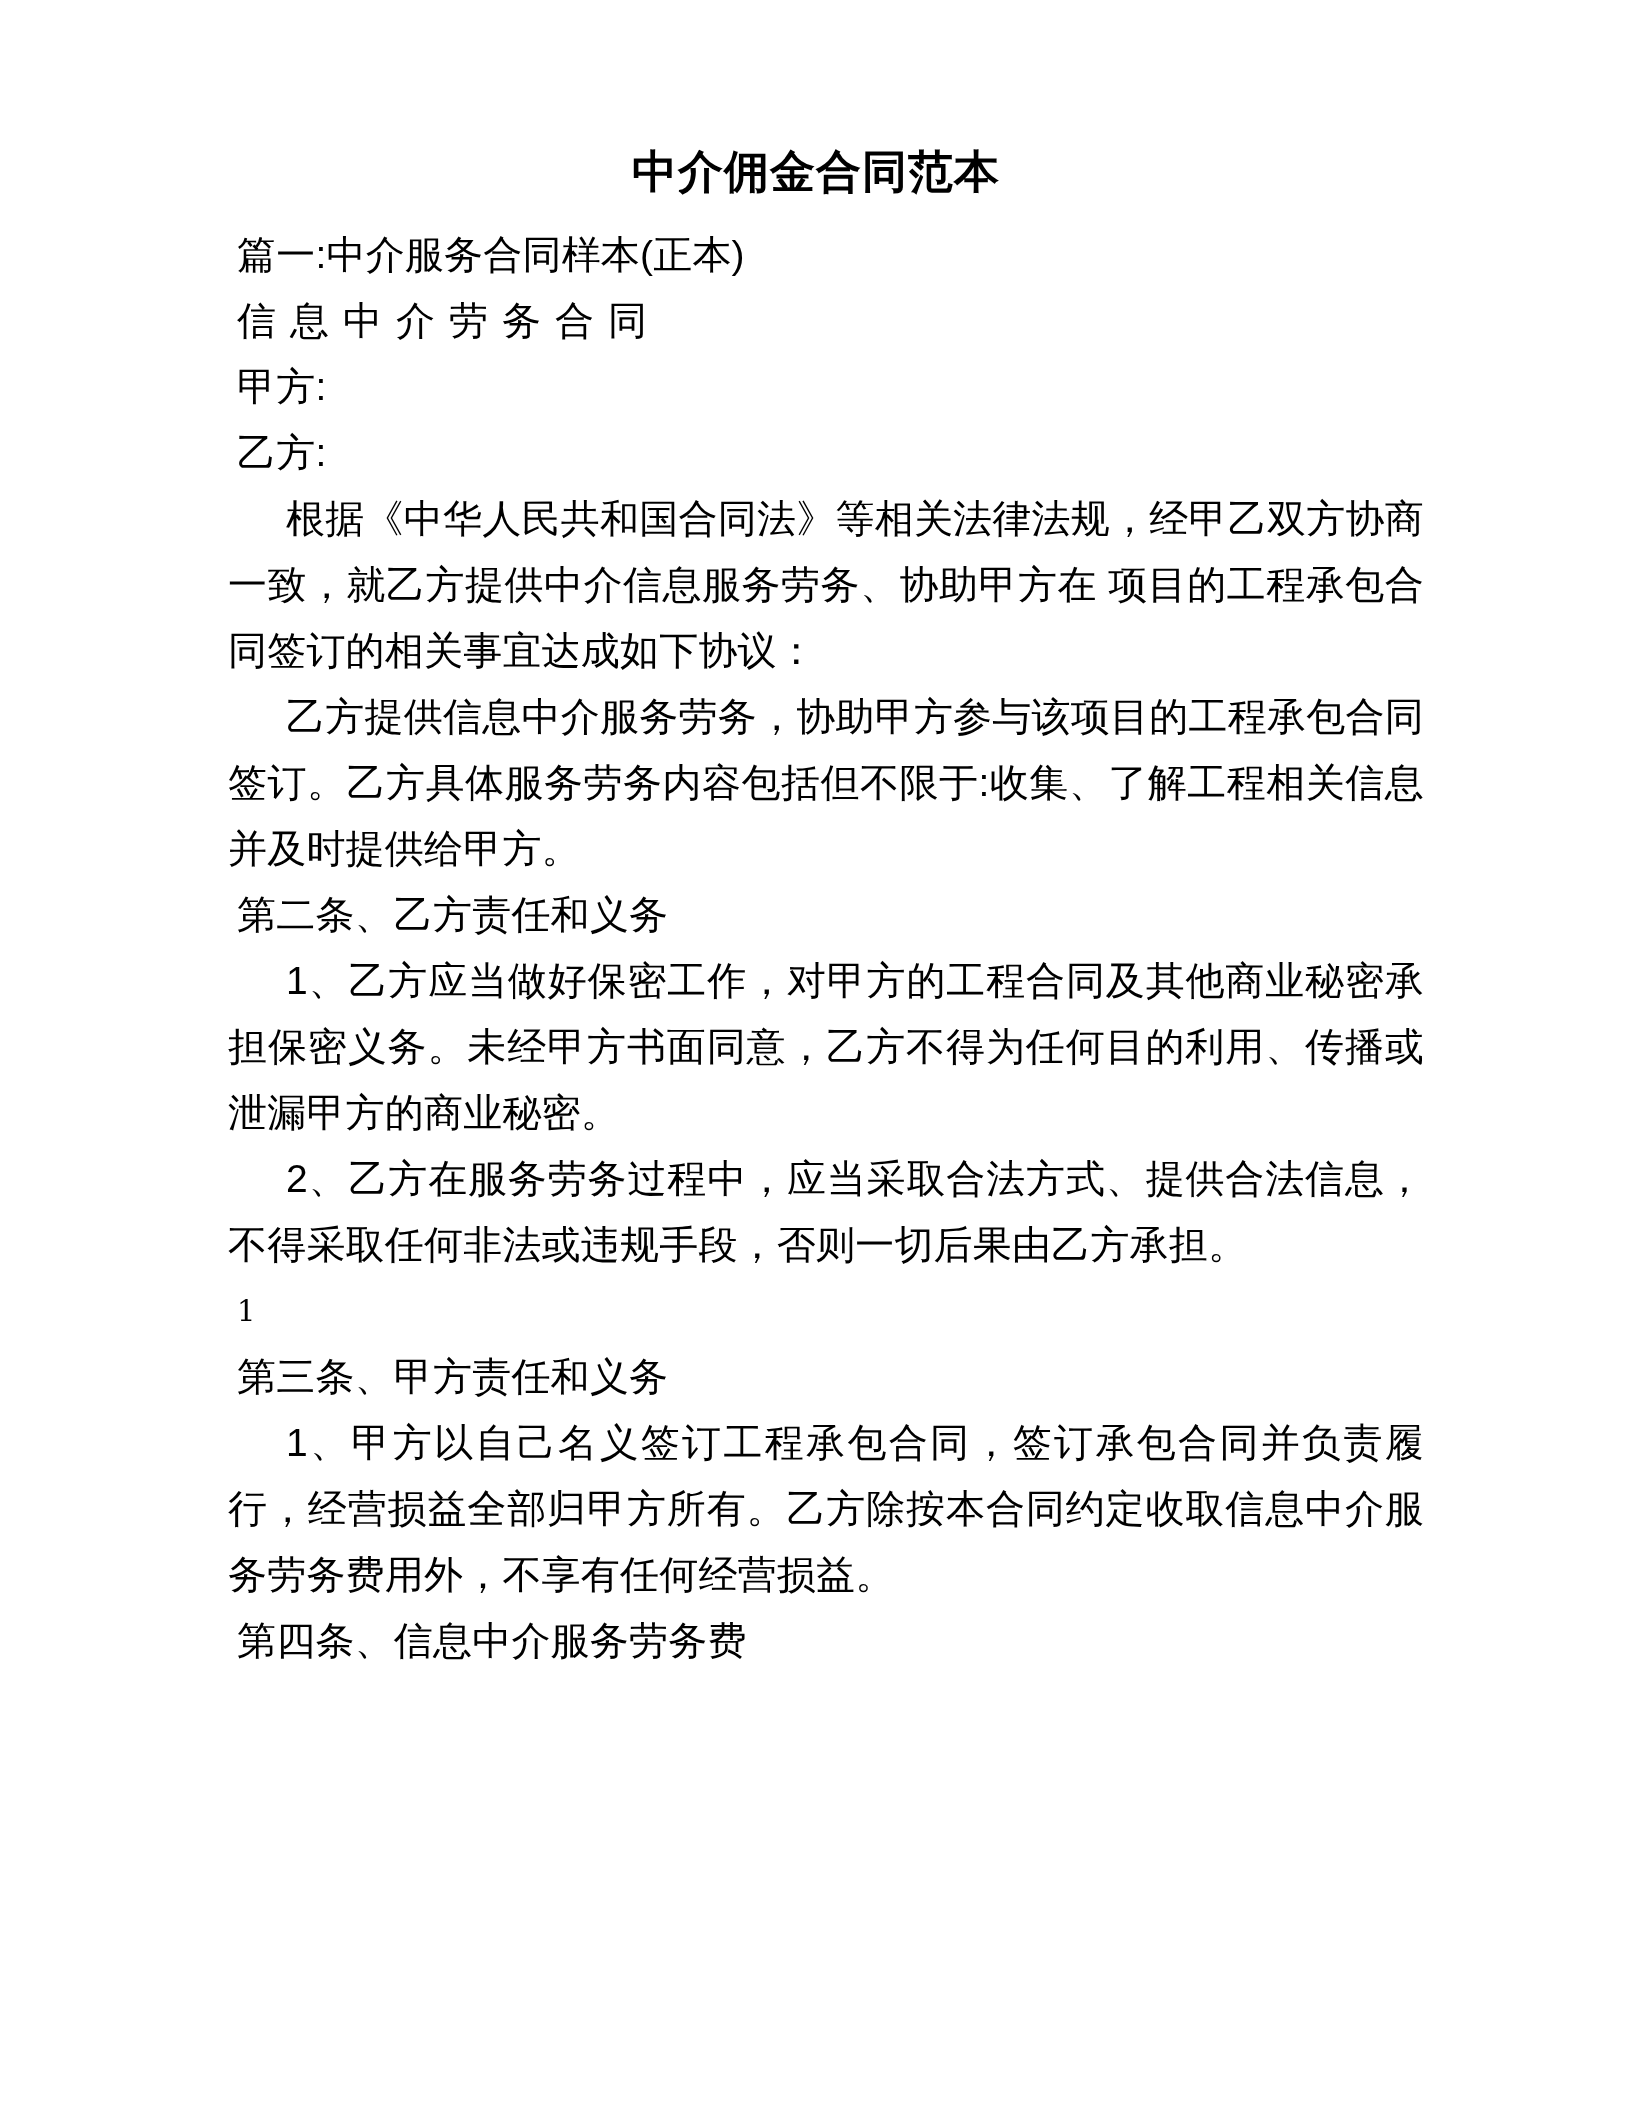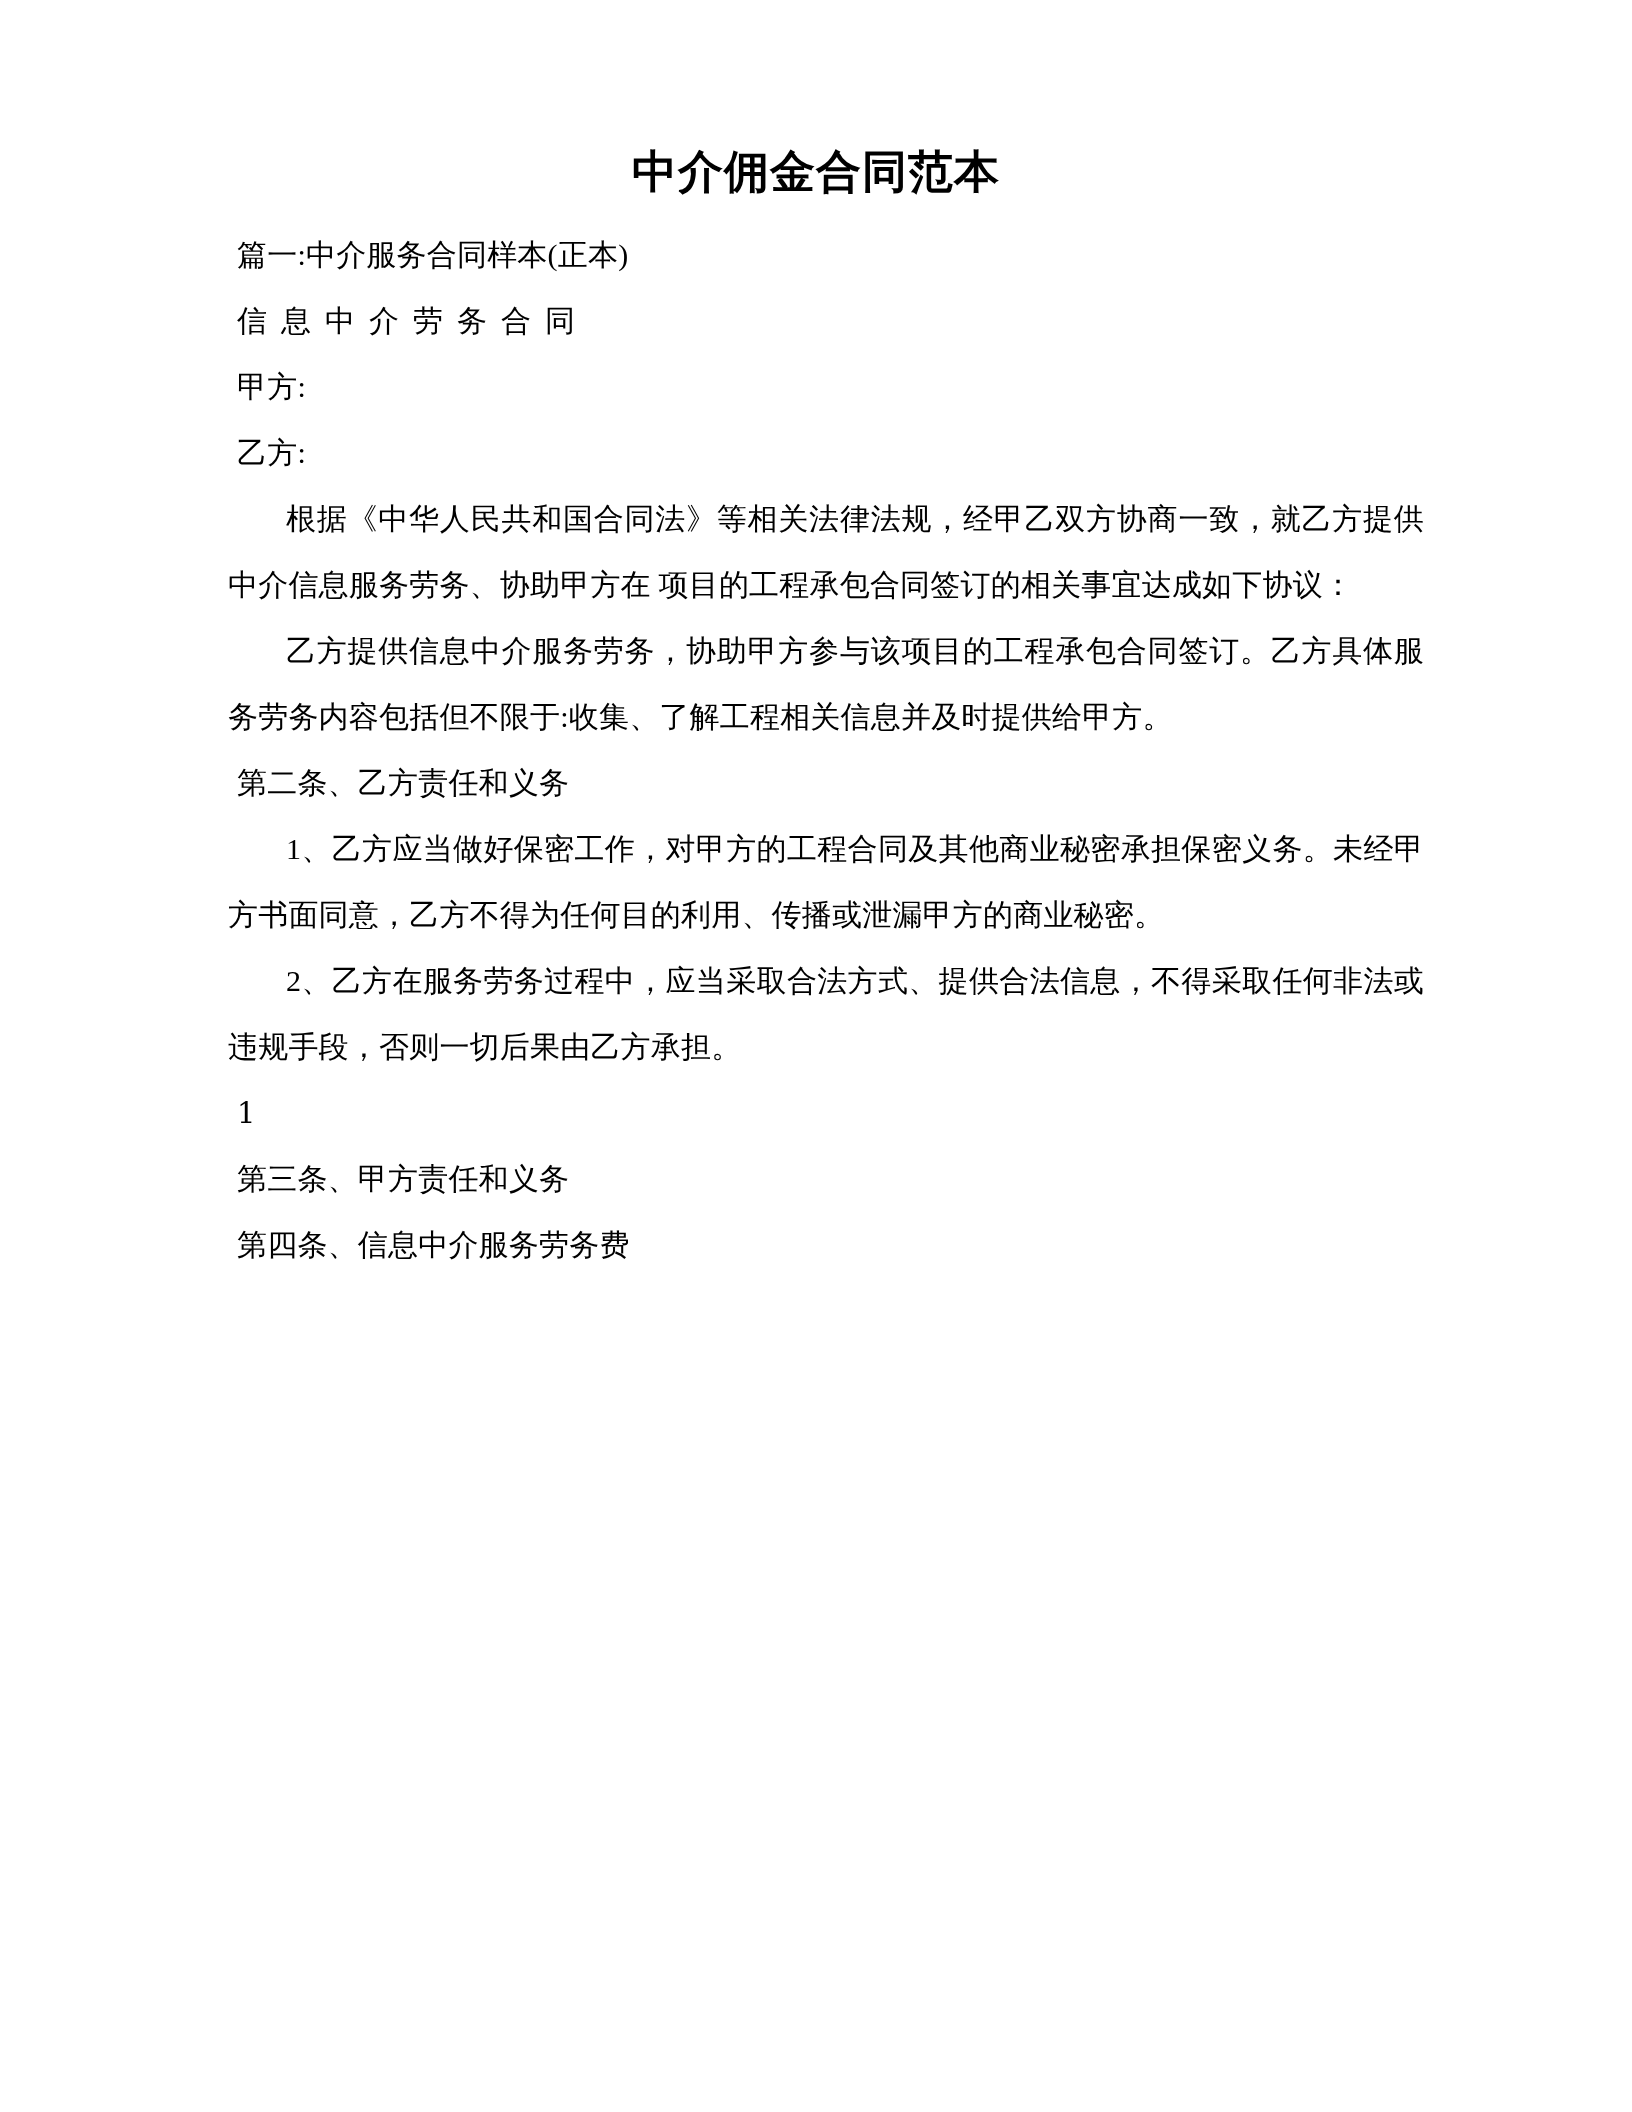--- a/index.html
+++ b/index.html
@@ -31,27 +31,27 @@
     font-weight: bold;
     text-align: center;
     letter-spacing: 1px;
     margin: 0;
     padding-top: 145px;
     padding-bottom: 0;
     line-height: 1.18;
     font-family: "DejaVu Serif", "Liberation Serif", serif;
   }
   .para {
-    font-size: 30px;
+    font-size: 39px;
     line-height: 66px;
     margin: 0;
     text-align: justify;
     text-justify: inter-ideograph;
     letter-spacing: 0.2px;
-    font-family: Liberation Serif, serif;
+    font-family: Liberation Sans, sans-serif;
   }
   .indent-1 {
     text-indent: 29px;
   }
   .indent-2 {
     text-indent: 58px;
     margin-left: 20px;
   }
   .spaced {
     letter-spacing: 14px;
@@ -90,18 +90,19 @@
     <p class="para indent-1">第二条、乙方责任和义务</p>
 
     <p class="para indent-2">1、乙方应当做好保密工作，对甲方的工程合同及其他商业秘密承担保密义务。未经甲方书面同意，乙方不得为任何目的利用、传播或泄漏甲方的商业秘密。</p>
 
     <p class="para indent-2">2、乙方在服务劳务过程中，应当采取合法方式、提供合法信息，不得采取任何非法或违规手段，否则一切后果由乙方承担。</p>
 
     <p class="pagenum">1</p>
 
     <p class="para indent-1">第三条、甲方责任和义务</p>
 
+    <p class="para indent-2">1、甲方以自己名义签订工程承包合同，签订承包合同并负责履行，经营损益全部归甲方所有。乙方除按本合同约定收取信息中介服务劳务费用外，不享有任何经营损益。</p>
 
 
     <p class="para indent-1">第四条、信息中介服务劳务费</p>
 
   </div>
 </div>
 
 </body></html>

